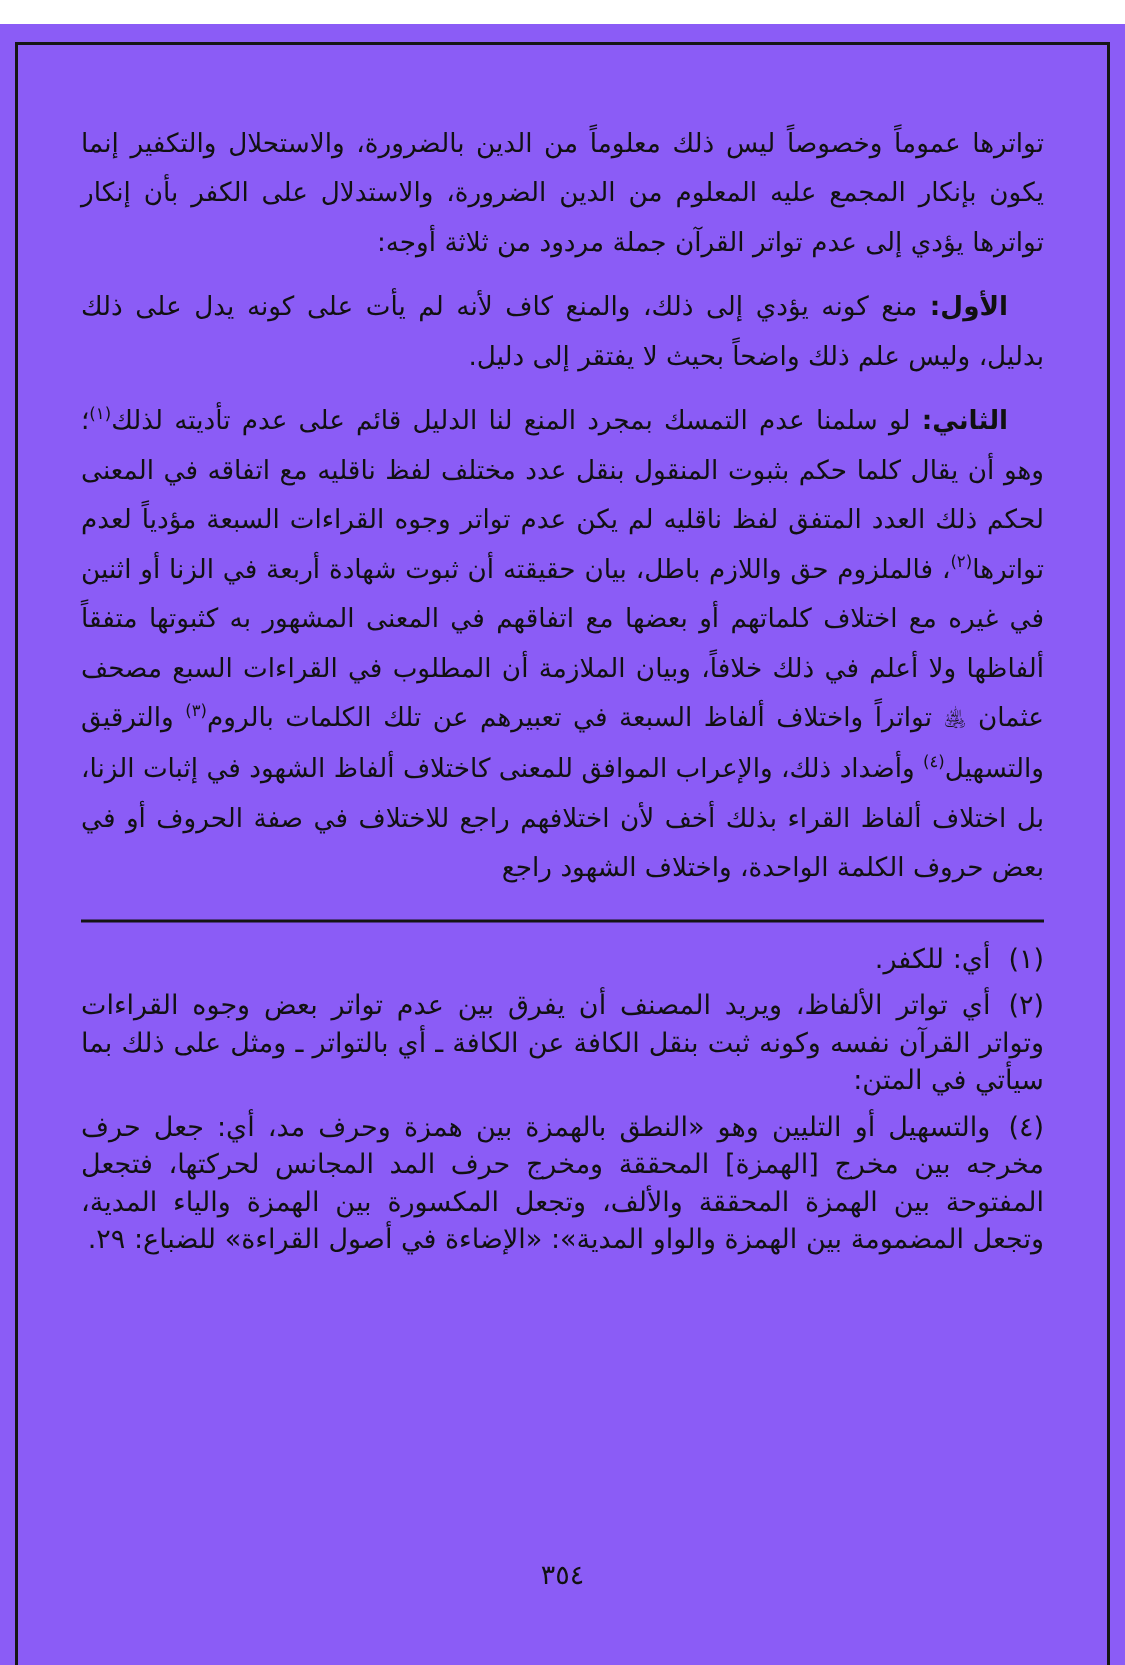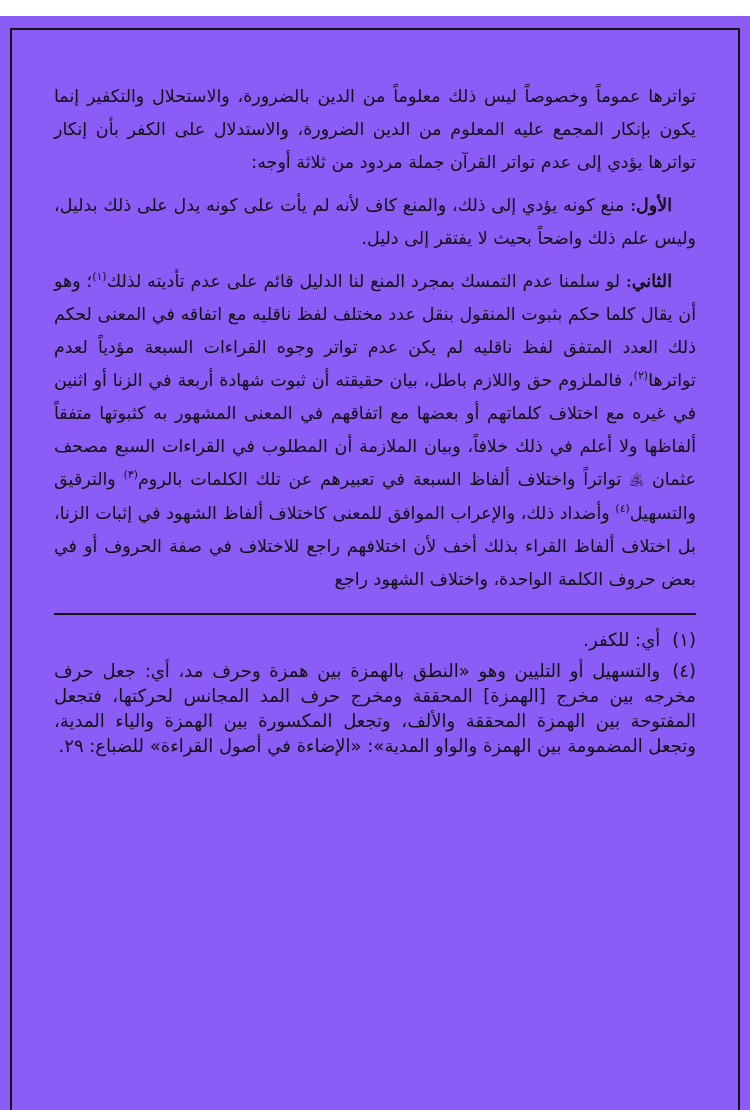--- a/index.html
+++ b/index.html
@@ -21,21 +21,21 @@
     direction:rtl;
     overflow:hidden;
   }
   .body-text {
     font-size:17.5px;
     line-height:33px;
     text-align:justify;
   }
   .para { margin-bottom:10px; }
   .para.indent { text-indent:24px; }
-  .lead { font-weight:bold;font-family:Liberation Serif, serif; }
+  .lead { font-weight:bold; }
   sup.fnref {
     font-size:11px;
     vertical-align:super;
     line-height:0;
   }
   .honorific { font-size:14px; }
   .fn-rule {
     border-top:2.5px solid #141414;
     margin:17px 0 12px 0;
     width:100%;
@@ -61,16 +61,18 @@
 <div class="page">
   <div class="frame">
     <div class="body-text" id="body">
         <p class="para">تواترها عموماً وخصوصاً ليس ذلك معلوماً من الدين بالضرورة، والاستحلال والتكفير إنما يكون بإنكار المجمع عليه المعلوم من الدين الضرورة، والاستدلال على الكفر بأن إنكار تواترها يؤدي إلى عدم تواتر القرآن جملة مردود من ثلاثة أوجه:</p>
         <p class="para indent"><span class="lead">الأول:</span> منع كونه يؤدي إلى ذلك، والمنع كاف لأنه لم يأت على كونه يدل على ذلك بدليل، وليس علم ذلك واضحاً بحيث لا يفتقر إلى دليل.</p>
         <p class="para indent"><span class="lead">الثاني:</span> لو سلمنا عدم التمسك بمجرد المنع لنا الدليل قائم على عدم تأديته لذلك<sup class="fnref">(١)</sup>؛ وهو أن يقال كلما حكم بثبوت المنقول بنقل عدد مختلف لفظ ناقليه مع اتفاقه في المعنى لحكم ذلك العدد المتفق لفظ ناقليه لم يكن عدم تواتر وجوه القراءات السبعة مؤدياً لعدم تواترها<sup class="fnref">(٢)</sup>، فالملزوم حق واللازم باطل، بيان حقيقته أن ثبوت شهادة أربعة في الزنا أو اثنين في غيره مع اختلاف كلماتهم أو بعضها مع اتفاقهم في المعنى المشهور به كثبوتها متفقاً ألفاظها ولا أعلم في ذلك خلافاً، وبيان الملازمة أن المطلوب في القراءات السبع مصحف عثمان <span class="honorific">﵁</span> تواتراً واختلاف ألفاظ السبعة في تعبيرهم عن تلك الكلمات بالروم<sup class="fnref">(٣)</sup> والترقيق والتسهيل<sup class="fnref">(٤)</sup> وأضداد ذلك، والإعراب الموافق للمعنى كاختلاف ألفاظ الشهود في إثبات الزنا، بل اختلاف ألفاظ القراء بذلك أخف لأن اختلافهم راجع للاختلاف في صفة الحروف أو في بعض حروف الكلمة الواحدة، واختلاف الشهود راجع</p>
       </div>
     <div class="fn-rule"></div>
     <div class="footnotes" id="footnotes">
         <p class="footnote"><span class="fn-num">(١)</span>أي: للكفر.</p>
+        <p class="footnote"><span class="fn-num">(٢)</span>أي تواتر الألفاظ، ويريد المصنف أن يفرق بين عدم تواتر بعض وجوه القراءات وتواتر القرآن نفسه وكونه ثبت بنقل الكافة عن الكافة ـ أي بالتواتر ـ ومثل على ذلك بما سيأتي في المتن:</p>
         <p class="footnote"><span class="fn-num">(٤)</span>والتسهيل أو التليين وهو «النطق بالهمزة بين همزة وحرف مد، أي: جعل حرف مخرجه بين مخرج [الهمزة] المحققة ومخرج حرف المد المجانس لحركتها، فتجعل المفتوحة بين الهمزة المحققة والألف، وتجعل المكسورة بين الهمزة والياء المدية، وتجعل المضمومة بين الهمزة والواو المدية»: «الإضاءة في أصول القراءة» للضباع: ٢٩.</p>
       </div>
+    <div class="page-number">٣٥٤</div>
   </div>
 </div>
 
 </body></html>

